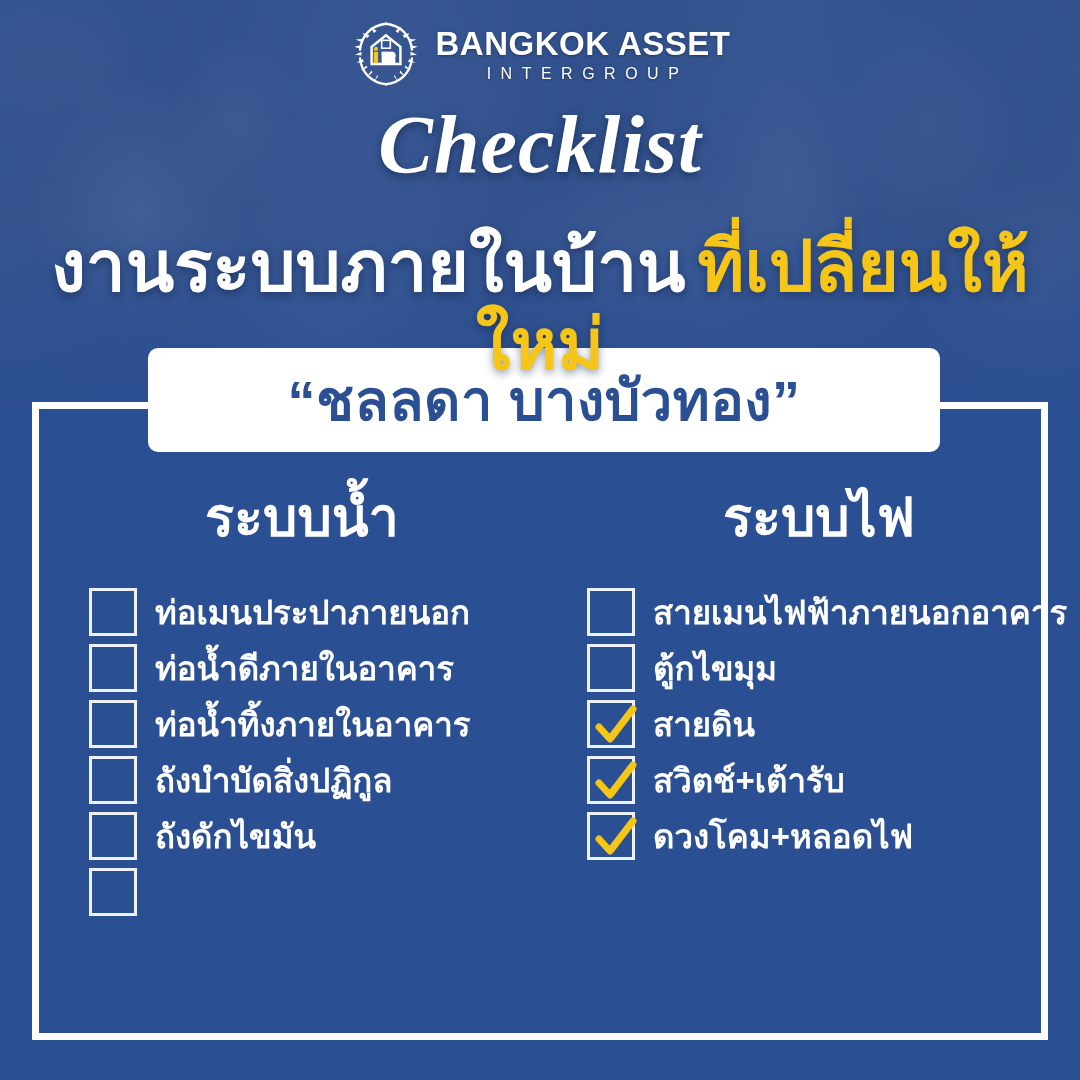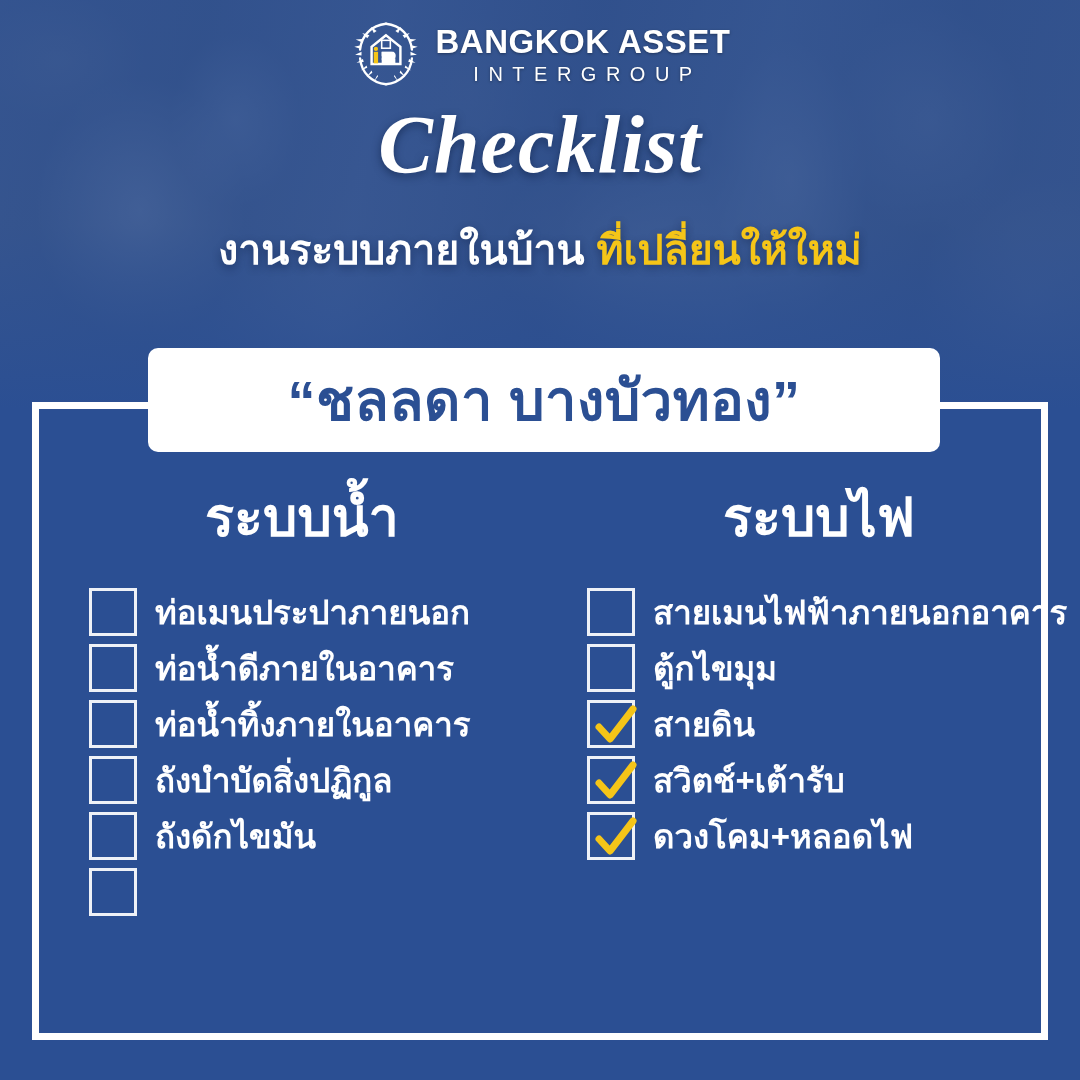--- a/index.html
+++ b/index.html
@@ -72,21 +72,21 @@
   .logo-title {
     color: #ffffff;
     font-size: 33px;
     font-weight: bold;
     letter-spacing: 0.5px;
     font-family: "Liberation Sans", sans-serif;
     text-shadow: 0 1px 3px rgba(0,0,0,0.35);
   }
   .logo-sub {
     color: #ffffff;
-    font-size: 20px;
+    font-size: 16px;
     font-weight: normal;
     letter-spacing: 9.5px;
     margin-top: 6px;
     margin-left: 9px;
     font-family: "Liberation Sans", sans-serif;
     text-shadow: 0 1px 3px rgba(0,0,0,0.35);
   }
 
   
   .headline {
@@ -103,21 +103,21 @@
     letter-spacing: 1px;
     text-shadow: 0 3px 9px rgba(10,25,60,0.55);
   }
 
   .subhead {
     position: absolute;
     left: 0; top: 228px;
     width: 1080px;
     text-align: center;
     z-index: 6;
-    font-size: 41px;
+    font-size: 71px;
     font-weight: bold;
     line-height: 1.1;
     font-family: "Liberation Sans", sans-serif;
     text-shadow: 0 3px 9px rgba(10,25,60,0.45);
   }
   .subhead .w { color: #ffffff; }
   .subhead .y { color: #F5C518; margin-left: 12px; }
 
   
   .frame {

